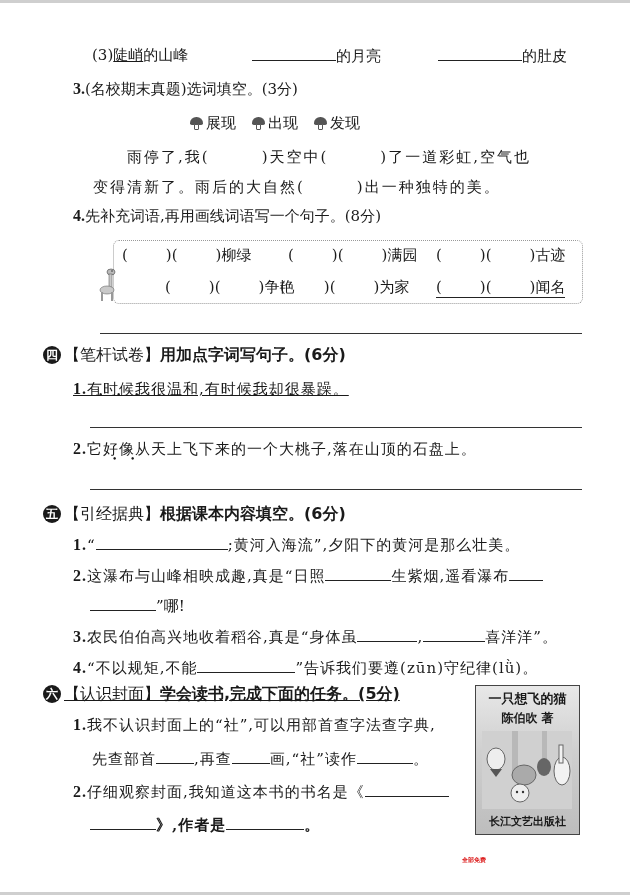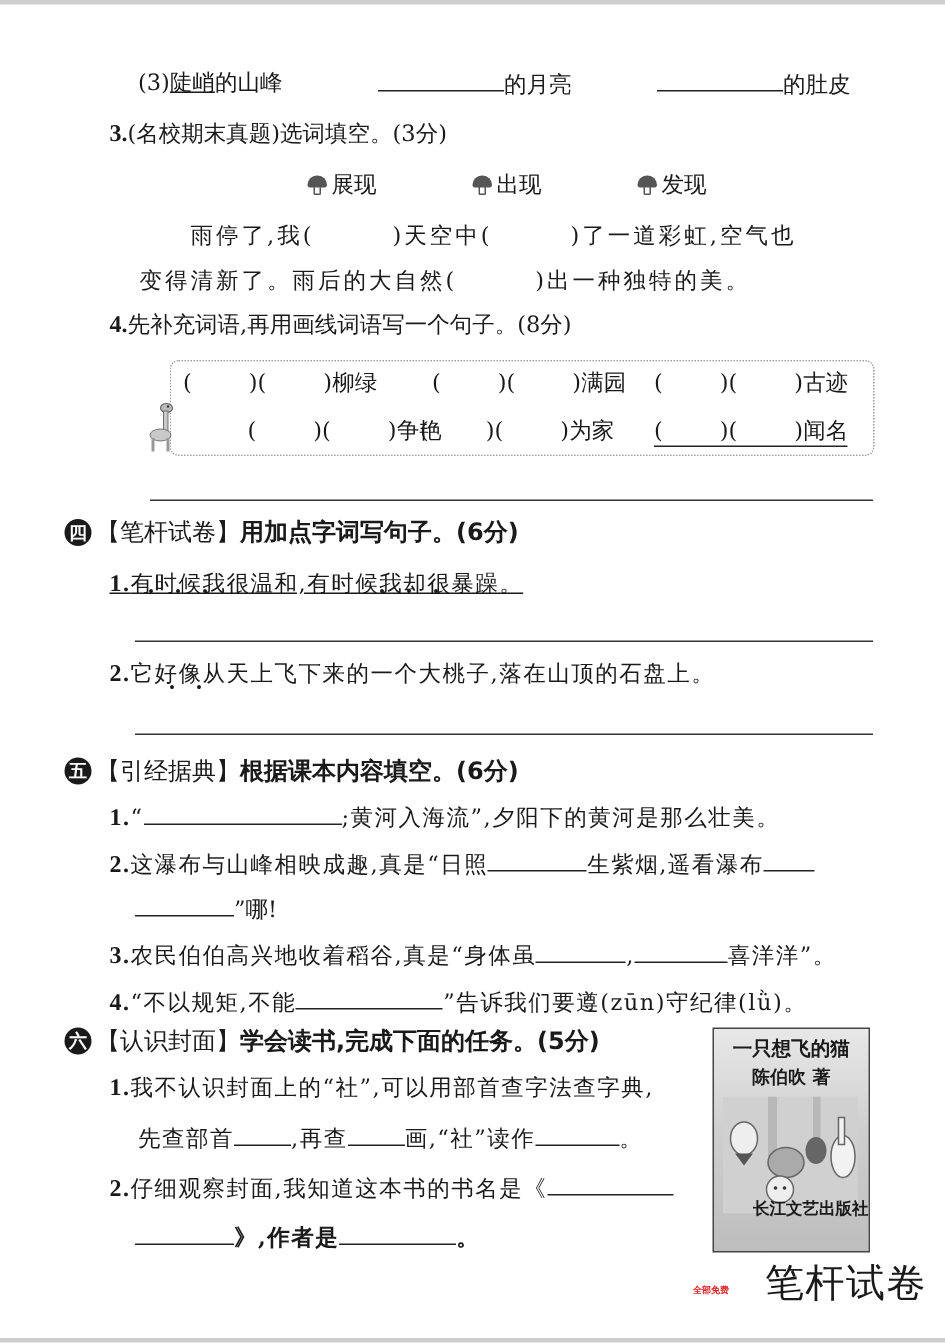--- a/index.html
+++ b/index.html
@@ -32,21 +32,21 @@
     font-family: "DejaVu Sans", sans-serif; font-weight: bold;
   }
   .sec-title { font-size: 16px; }
   .cover {
     position: absolute; left: 475px; top: 685px; width: 103px; height: 148px;
     border: 1px solid #444; background: linear-gradient(180deg, #e8e8e8 0%, #cfcfcf 45%, #bdbdbd 100%);
     overflow: hidden;
   }
   .cover .ctitle { position: absolute; left: 0; top: 4px; width: 100%; text-align: center; font-size: 13px; font-weight: bold; font-family: "DejaVu Sans", sans-serif; }
   .cover .cauthor { position: absolute; left: 0; top: 24px; width: 100%; text-align: center; font-size: 12px; font-weight: bold; font-family: "DejaVu Sans", sans-serif; }
-  .cover .cpub { position: absolute; left: 0; top: 112px; width: 100%; text-align: right; font-size: 11px; font-weight: bold; font-family: "DejaVu Sans", sans-serif; }
+  .cover .cpub { position: absolute; left: 0; top: 128px; width: 100%; text-align: center; font-size: 11px; font-weight: bold; font-family: "DejaVu Sans", sans-serif; }
   .cover .art { position: absolute; left: 6px; top: 45px; width: 90px; height: 78px; }
   .brand { position: absolute; left: 470px; top: 838px; width: 160px; height: 52px; }
   .brand .big { position: absolute; left: 40px; top: 0; font-size: 26px; font-family: "DejaVu Sans", sans-serif; letter-spacing: 1px; }
   .brand .tiny { position: absolute; left: -8px; top: 18px; font-size: 6px; color: #d22; font-family: "DejaVu Sans", sans-serif; font-weight: bold; }
   .brand .url { position: absolute; left: -8px; top: 32px; font-size: 13px; font-family: "DejaVu Sans Mono", monospace; }
 </style>
 </head>
 <body>
 
 <div class="topbar"></div>
@@ -57,21 +57,21 @@
 <div class="abs" style="left:252px; top:46px;">
   <span class="blank" style="width:84px;"></span><span>的月亮</span>
 </div>
 <div class="abs" style="left:438px; top:46px;">
   <span class="blank" style="width:84px;"></span><span>的肚皮</span>
 </div>
 
 <div class="abs" style="left:73px; top:80px;">
   <span class="num">3.</span><span>(名校期末真题)选词填空。(3分)</span>
 </div>
-<div class="abs" style="left:205px; top:114px; display:flex; gap:64px;">
+<div class="abs" style="left:190px; top:114px; display:flex; gap:16px;">
   <span class="word-opt">
       <span class="mushroom">
         <span class="cap"></span>
         <span class="stem"></span>
       </span>
       <span>展现</span>
     </span>
   <span class="word-opt">
       <span class="mushroom">
         <span class="cap"></span>
@@ -157,21 +157,21 @@
   <span class="blank" style="width:66px;"></span><span>”哪!</span>
 </div>
 <div class="abs" style="left:73px; top:627px; letter-spacing:1px;">
   <span class="num">3.</span><span>农民伯伯高兴地收着稻谷,真是“身体虽</span><span class="blank" style="width:60px;"></span><span>,</span><span class="blank" style="width:62px;"></span><span>喜洋洋”。</span>
 </div>
 <div class="abs" style="left:73px; top:658px; letter-spacing:1px;">
   <span class="num">4.</span><span>“不以规矩,不能</span><span class="blank" style="width:98px;"></span><span>”告诉我们要遵(zūn)守纪律(lǜ)。</span>
 </div>
 
 <div class="badge" style="left:43px; top:685px;">六</div>
-<div class="abs sec-title" style="left:64px; top:684px;">
+<div class="abs sec-title" style="left:64px; top:684px;text-decoration:underline;">
   <span>【认识封面】</span><span class="bold">学会读书,完成下面的任务。(5分)</span>
 </div>
 <div class="abs" style="left:73px; top:716px; letter-spacing:1px;">
   <span class="num">1.</span><span>我不认识封面上的“社”,可以用部首查字法查字典,</span>
 </div>
 <div class="abs" style="left:92px; top:749px; letter-spacing:1px;">
   <span>先查部首</span><span class="blank" style="width:38px;"></span><span>,再查</span><span class="blank" style="width:38px;"></span><span>画,“社”读作</span><span class="blank" style="width:56px;"></span><span>。</span>
 </div>
 <div class="abs" style="left:73px; top:782px; letter-spacing:1px;">
   <span class="num">2.</span><span>仔细观察封面,我知道这本书的书名是《</span><span class="blank" style="width:84px;"></span>
@@ -195,16 +195,15 @@
       <circle cx="41" cy="61" r="1.2" fill="#333"></circle>
     <ellipse cx="62" cy="36" rx="7" ry="9" fill="#666"></ellipse>
     <ellipse cx="80" cy="40" rx="8" ry="14" fill="#f2f2f2" stroke="#666"></ellipse>
     <rect x="77" y="14" width="4" height="18" fill="#f2f2f2" stroke="#666"></rect>
   </svg>
   <div class="cpub">长江文艺出版社</div>
 </div>
 
 <div class="brand">
   <div class="tiny">全部免费</div>
-  <div class="big">笔杆试卷</div>
 </div>
 
 <div class="bottombar"></div>
 
 </body></html>

